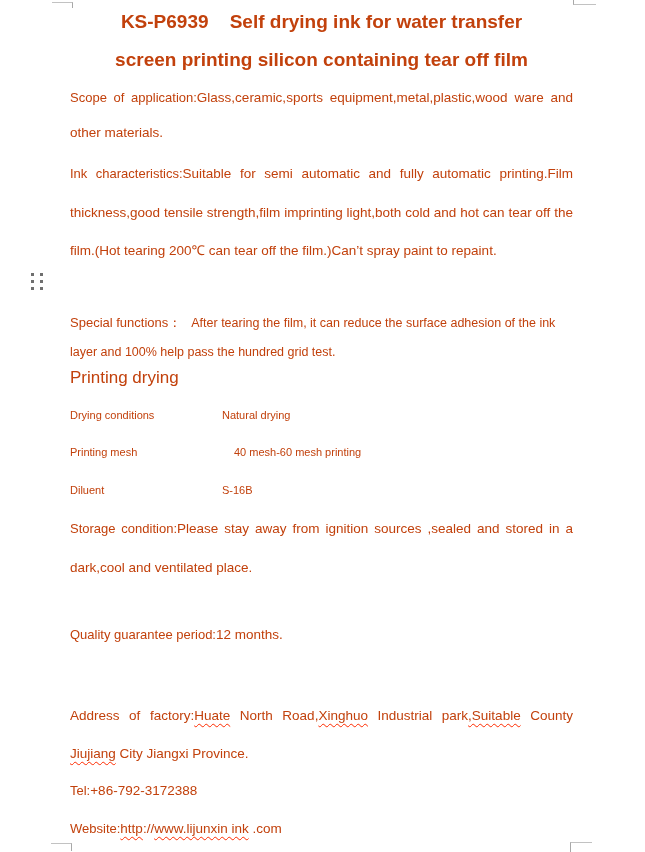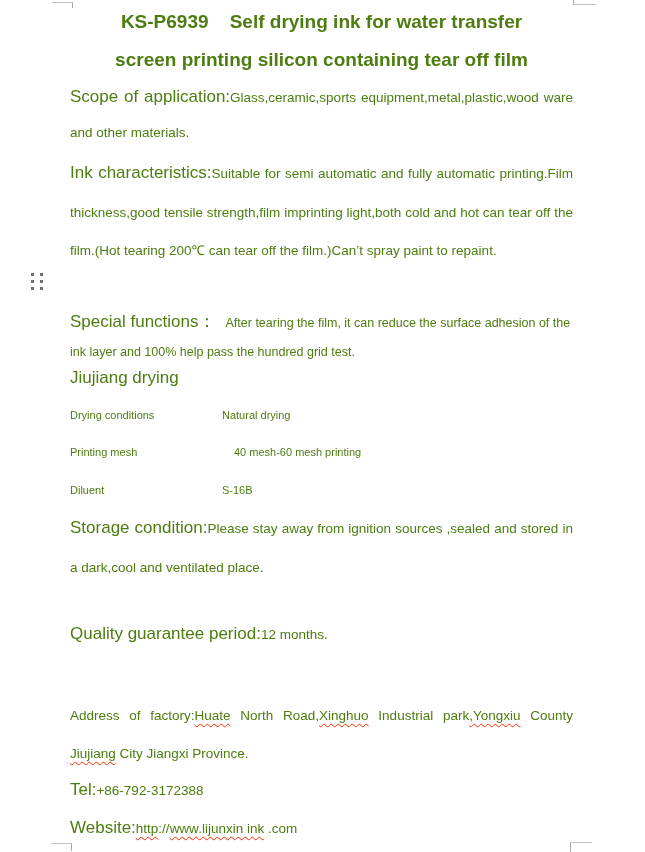--- a/index.html
+++ b/index.html
@@ -1,25 +1,25 @@
 <!DOCTYPE html>
 <html><head>
 <meta charset="utf-8">
 <style>
   html,body { margin:0; padding:0; background:#ffffff; }
   .page {
     position:relative; width:645px; height:852px; background:#ffffff;
-    font-family:"Liberation Sans", sans-serif; color:#4d7c0f; overflow:hidden;
+    font-family:"Liberation Sans", sans-serif; color:#c2410c; overflow:hidden;
   }
   .block { position:absolute; left:70px; width:503px; }
   .title-line { text-align:center; font-weight:bold; font-size:19px;
     height:32px; line-height:32px; white-space:pre-wrap; }
   #title1 { top:6px; }
   #title2 { top:44px; }
-  .lead   { font-size:17px; }
+  .lead   { font-size:13px; }
   .small  { font-size:13.5px; }
   .xsmall { font-size:12.5px; }
   .just   { text-align:justify; }
   #p-scope   { top:80px;  line-height:34px; }
   #p-ink     { top:154px; line-height:37.5px; }
   #p-special { top:308px; line-height:28px; }
   #p-special .lead { padding-right:10px; }
   #p-pdry    { top:364px; line-height:28px; font-size:17px; }
   #p-table   { top:396px; }
   .trow { height:37.5px; display:flex; align-items:center; font-size:11px; }
@@ -81,21 +81,21 @@
   </div>
 
   <div class="block just" id="p-ink">
     <span class="lead">Ink characteristics:</span><span class="small">Suitable for semi automatic and fully automatic printing.Film thickness,good tensile strength,film imprinting light,both cold and hot can tear off the film.(Hot tearing 200℃ can tear off the film.)Can’t spray paint to repaint.</span>
   </div>
 
   <div class="block" id="p-special">
     <span class="lead">Special functions：</span><span class="xsmall">After tearing the film, it can reduce the surface adhesion of the ink layer and 100% help pass the hundred grid test.</span>
   </div>
 
-  <div class="block" id="p-pdry">Jiujiang drying</div>
+  <div class="block" id="p-pdry">Printing drying</div>
 
   <div class="block" id="p-table">
     <div class="trow">
       <span class="tlabel">Drying conditions</span>
       <span class="tvalue">Natural drying</span>
     </div>
     <div class="trow">
       <span class="tlabel">Printing mesh</span>
       <span class="tvalue">40 mesh-60 mesh printing</span>
     </div>
@@ -108,21 +108,21 @@
   <div class="block just" id="p-storage">
     <span class="lead">Storage condition:</span><span class="small">Please stay away from ignition sources ,sealed and stored in a dark,cool and ventilated place.</span>
   </div>
 
   <div class="block" id="p-quality">
     <span class="lead">Quality guarantee period:</span><span class="small">12 months.</span>
   </div>
 
 
   <div class="block just" id="p-address">
-    <span>Address of factory:</span><span class="sq">Huate</span><span> North Road,</span><span class="sq">Xinghuo</span><span> Industrial park</span><span class="sq">,Yongxiu</span><span> County </span><span class="sq">Jiujiang</span><span> City Jiangxi Province.</span>
+    <span>Address of factory:</span><span class="sq">Huate</span><span> North Road,</span><span class="sq">Xinghuo</span><span> Industrial park</span><span class="sq">,Suitable</span><span> County </span><span class="sq">Jiujiang</span><span> City Jiangxi Province.</span>
   </div>
 
   <div class="block" id="p-tel">
     <span class="lead">Tel:</span><span class="small">+86-792-3172388</span>
   </div>
 
   <div class="block" id="p-web">
     <span class="lead">Website:</span><span class="small sq">http</span><span class="small">://</span><span class="small sq">www.lijunxin ink</span><span class="small"> .com</span>
   </div>
 

